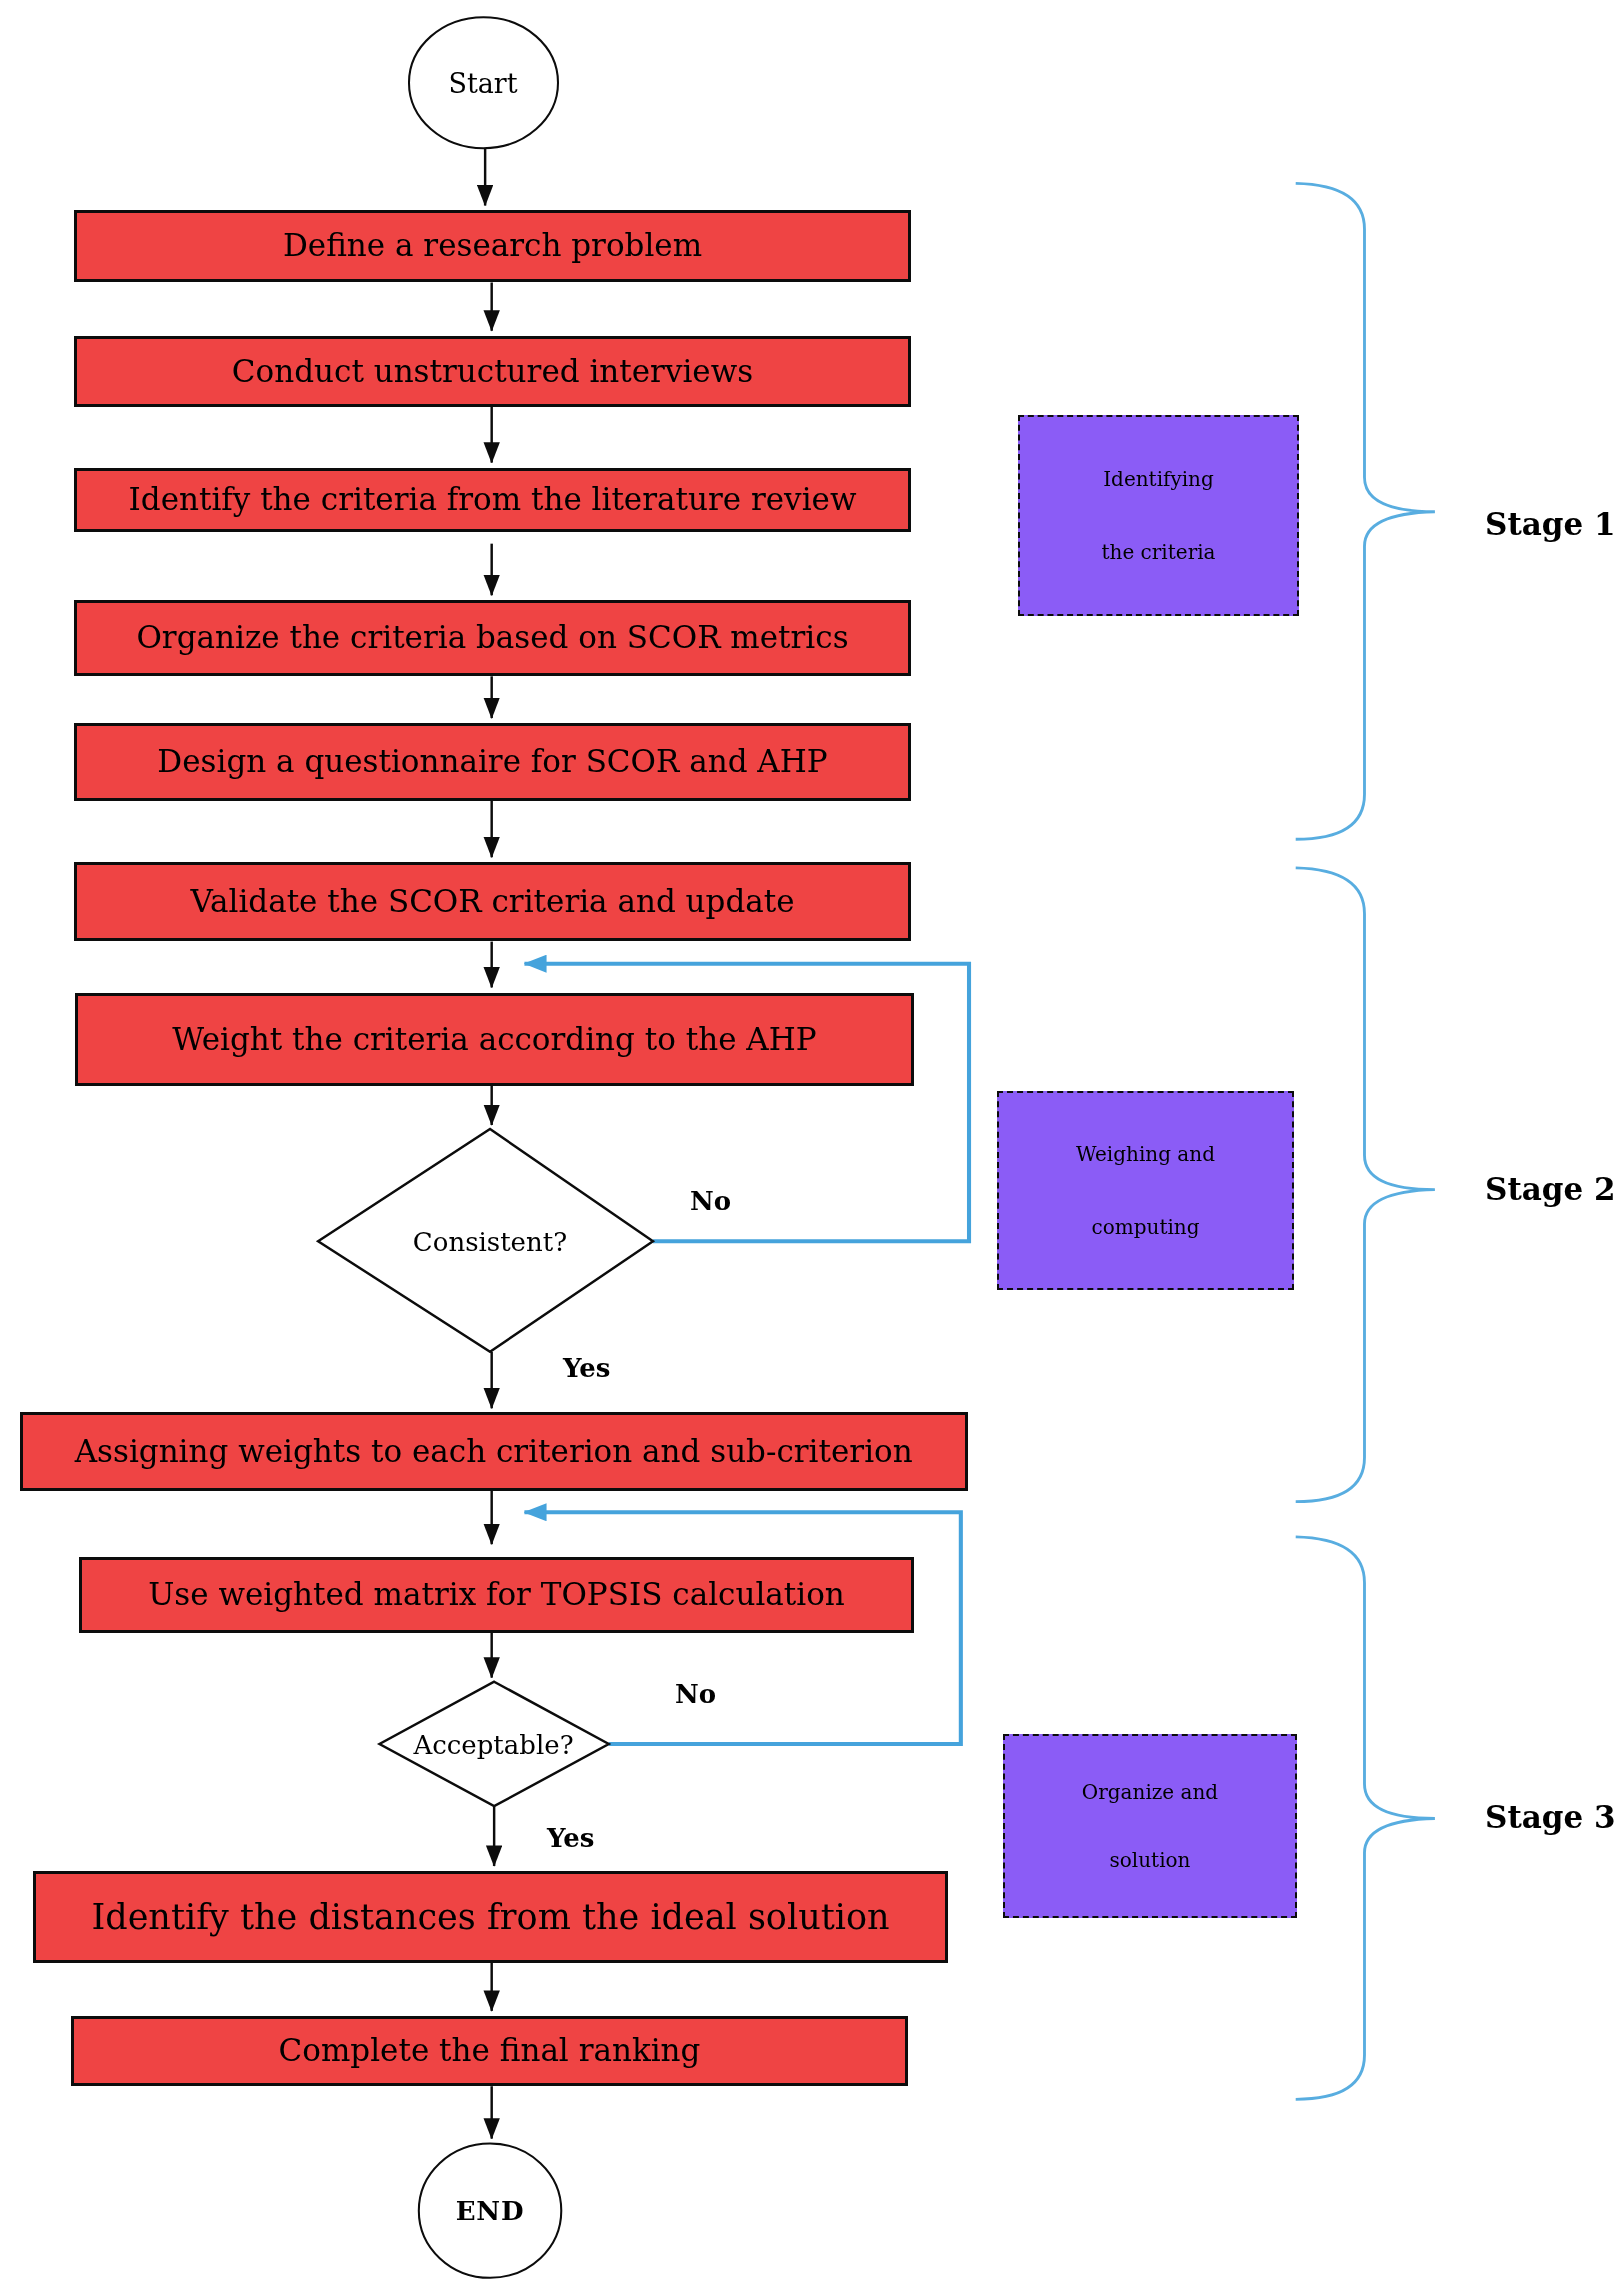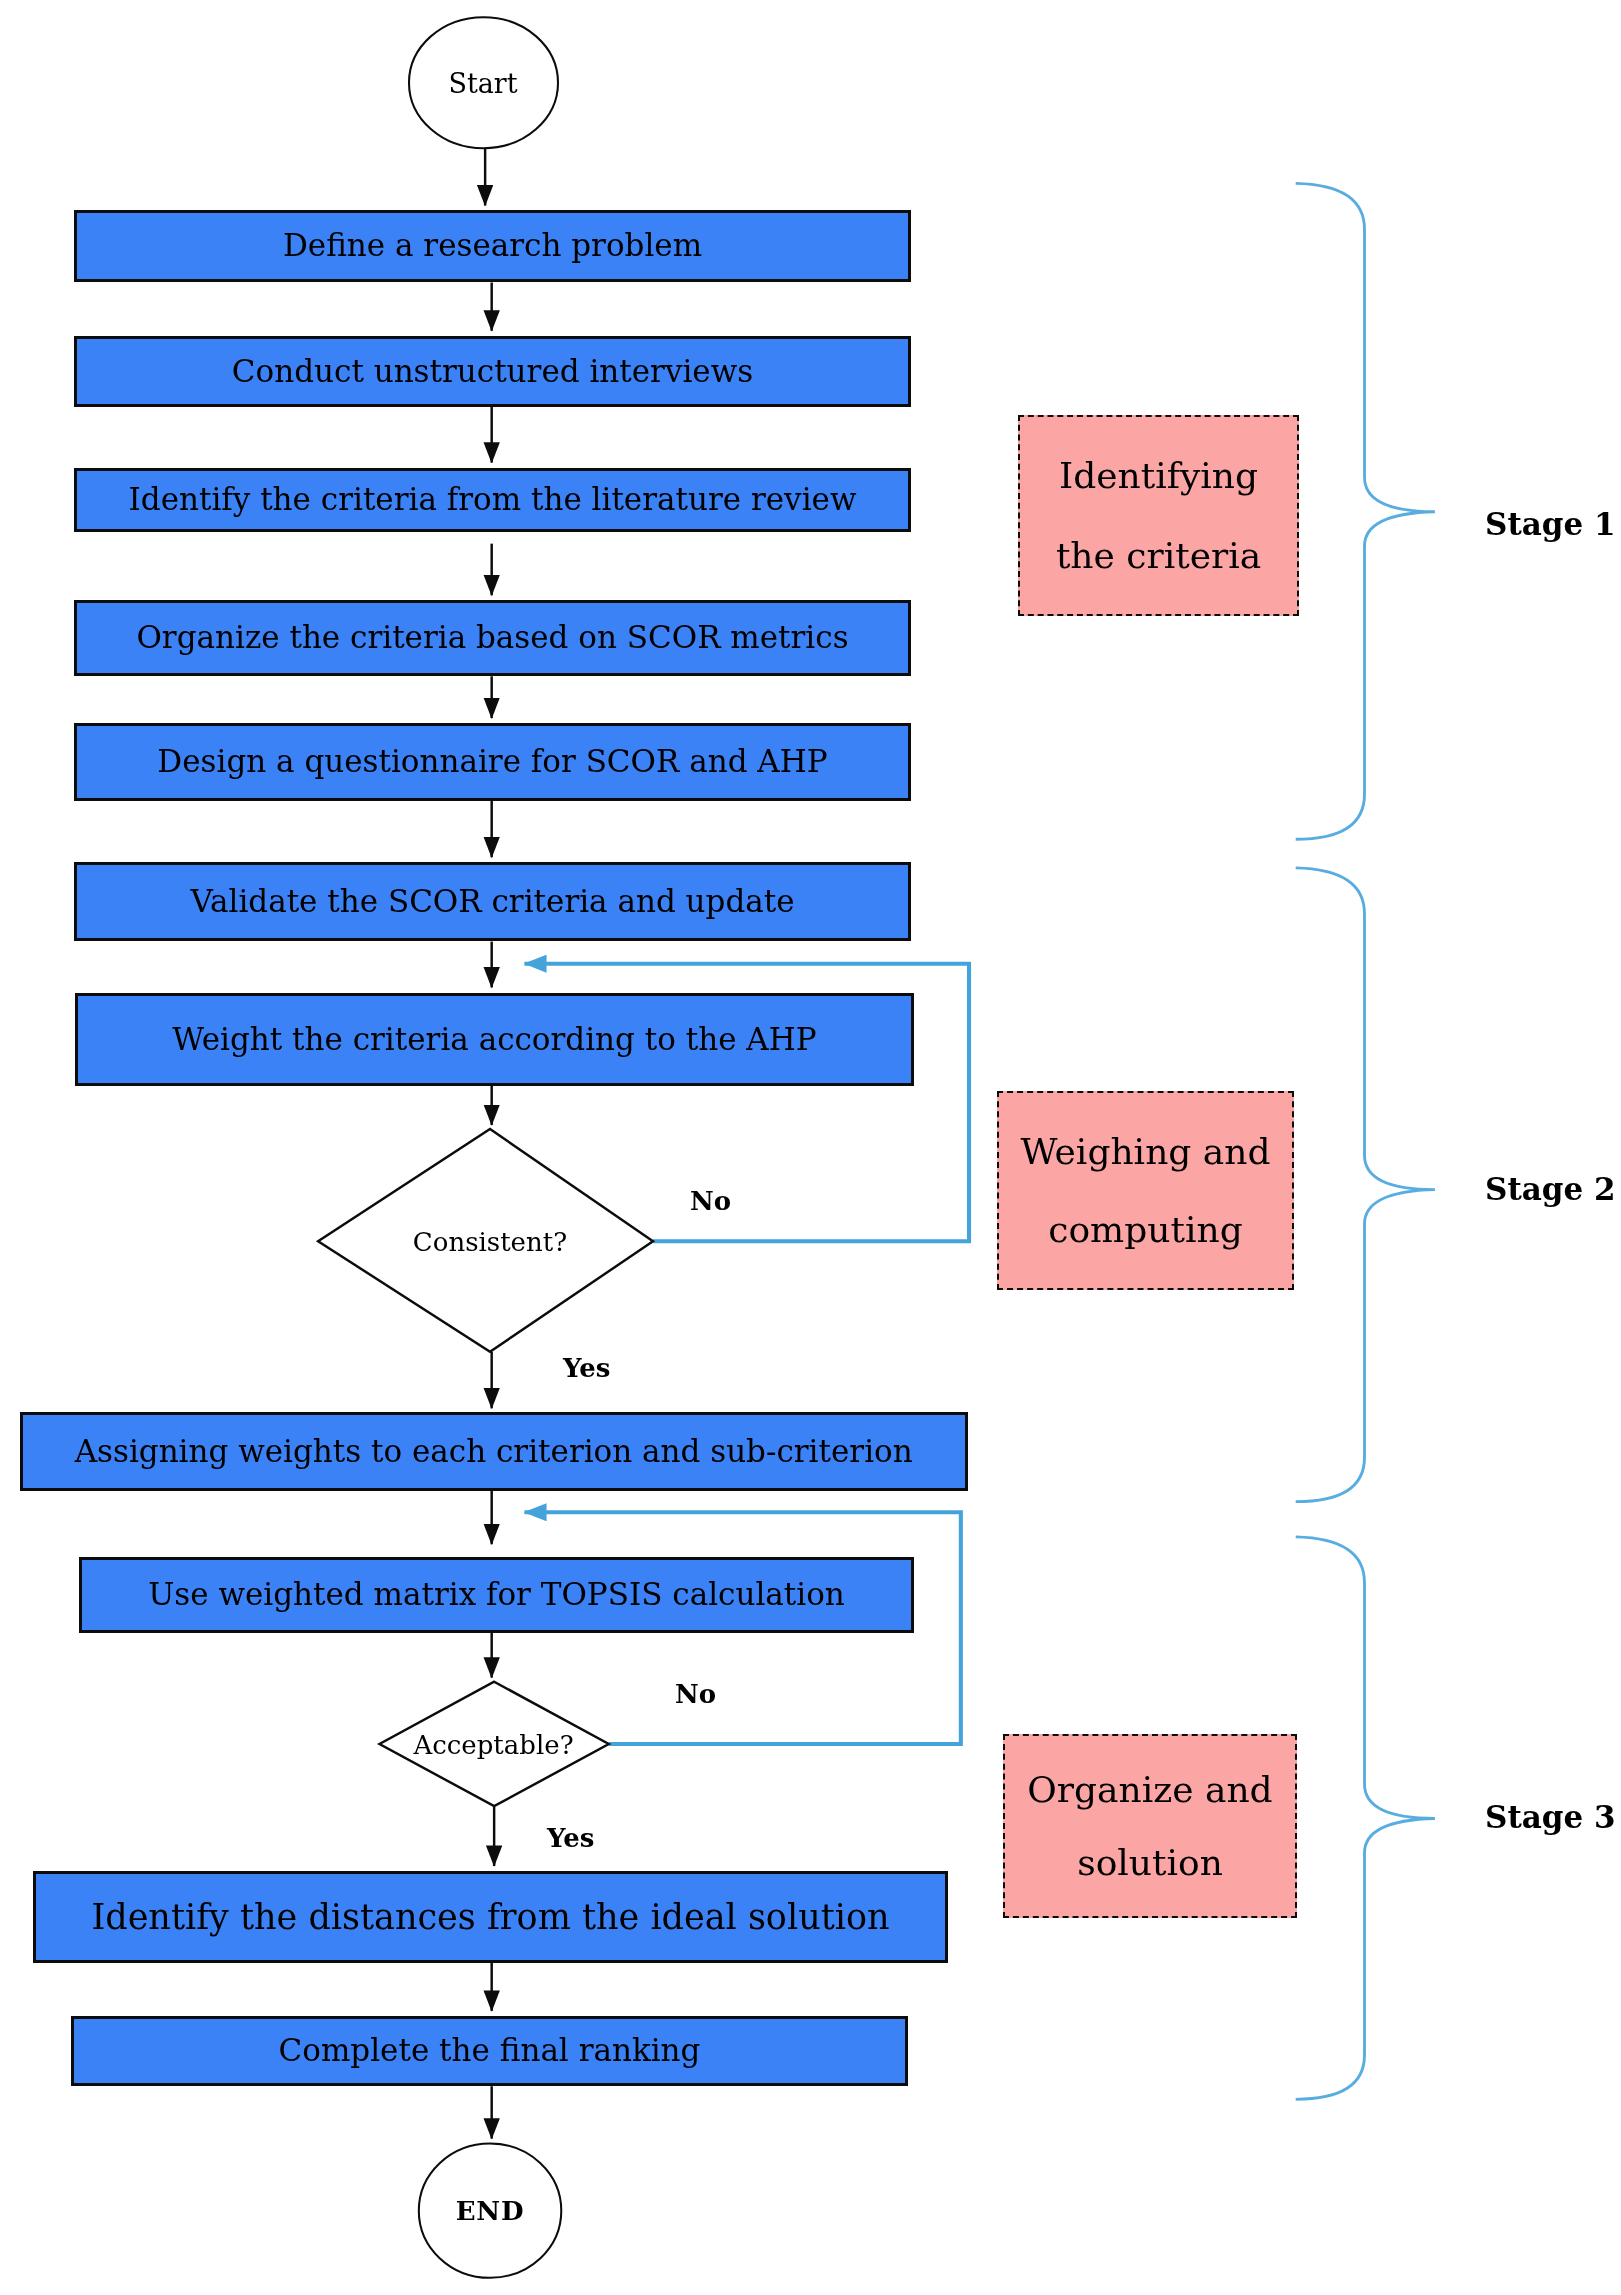--- a/index.html
+++ b/index.html
@@ -3,29 +3,29 @@
 <meta charset="utf-8">
 <style>
   html,body{margin:0;padding:0;background:#ffffff;}
   #canvas{
     position:relative;width:1622px;height:2295px;background:#ffffff;
     font-family:"DejaVu Serif","Liberation Serif",serif;color:#000;
     overflow:hidden;
   }
   #wires{position:absolute;left:0;top:0;width:1622px;height:2295px;}
   .pbox{
-    position:absolute;border:3.3px solid #0c0c0c;background:#3b82f6;
+    position:absolute;border:3.3px solid #0c0c0c;background:#ef4444;
     display:flex;align-items:center;justify-content:center;
     font-size:31px;line-height:1.15;box-sizing:border-box;
   }
   .pbox.big{font-size:35px;}
   .note{
-    position:absolute;border:2.5px dashed #0c0c0c;background:#fca5a5;
+    position:absolute;border:2.5px dashed #0c0c0c;background:#8b5cf6;
     display:flex;flex-direction:column;align-items:center;justify-content:space-evenly;
-    text-align:right;font-size:36px;box-sizing:border-box;
+    text-align:right;font-size:20px;box-sizing:border-box;
   }
   .shape-label{
     position:absolute;display:flex;align-items:center;justify-content:center;
     text-align:center;
   }
   .terminal-label{font-size:27px;}
   .terminal-label.end{font-weight:bold;font-size:26px;letter-spacing:0.8px;}
   .decision-label{font-size:26px;}
   .branch-label{font-size:26px;font-weight:bold;position:absolute;}
   .stage-label{

